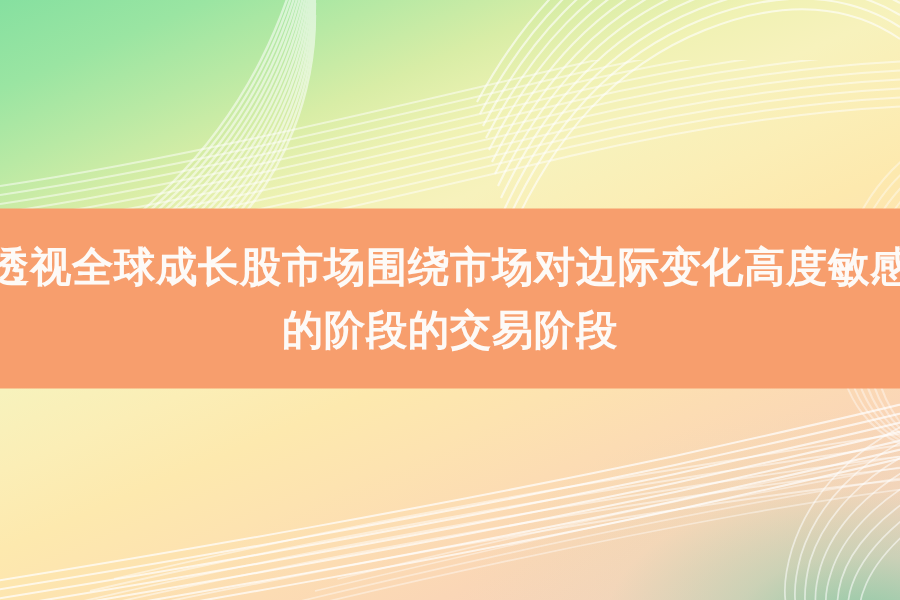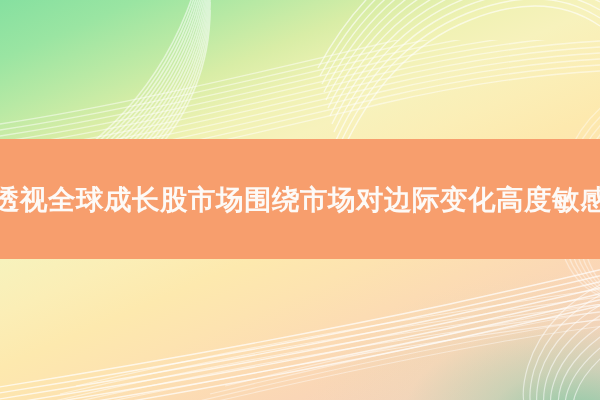--- a/index.html
+++ b/index.html
@@ -191,15 +191,16 @@
         <path d="M 180 50 C 160 63 138 83 131 106 C 128 116 128 125 129 130"></path>
         <path d="M 180 60 C 164 72 145 90 138 110 C 135 118 135 126 136 130"></path>
         <path d="M 180 70 C 168 80 152 96 146 113 C 143 120 143 127 144 130"></path>
       </g>
     </svg>
 
   </div>
 
   <div class="title-band">
     <div class="title-line">透视全球成长股市场围绕市场对边际变化高度敏感</div>
+    <div class="title-line">的阶段的交易阶段</div>
   </div>
 
 </div>
 
 </body></html>

